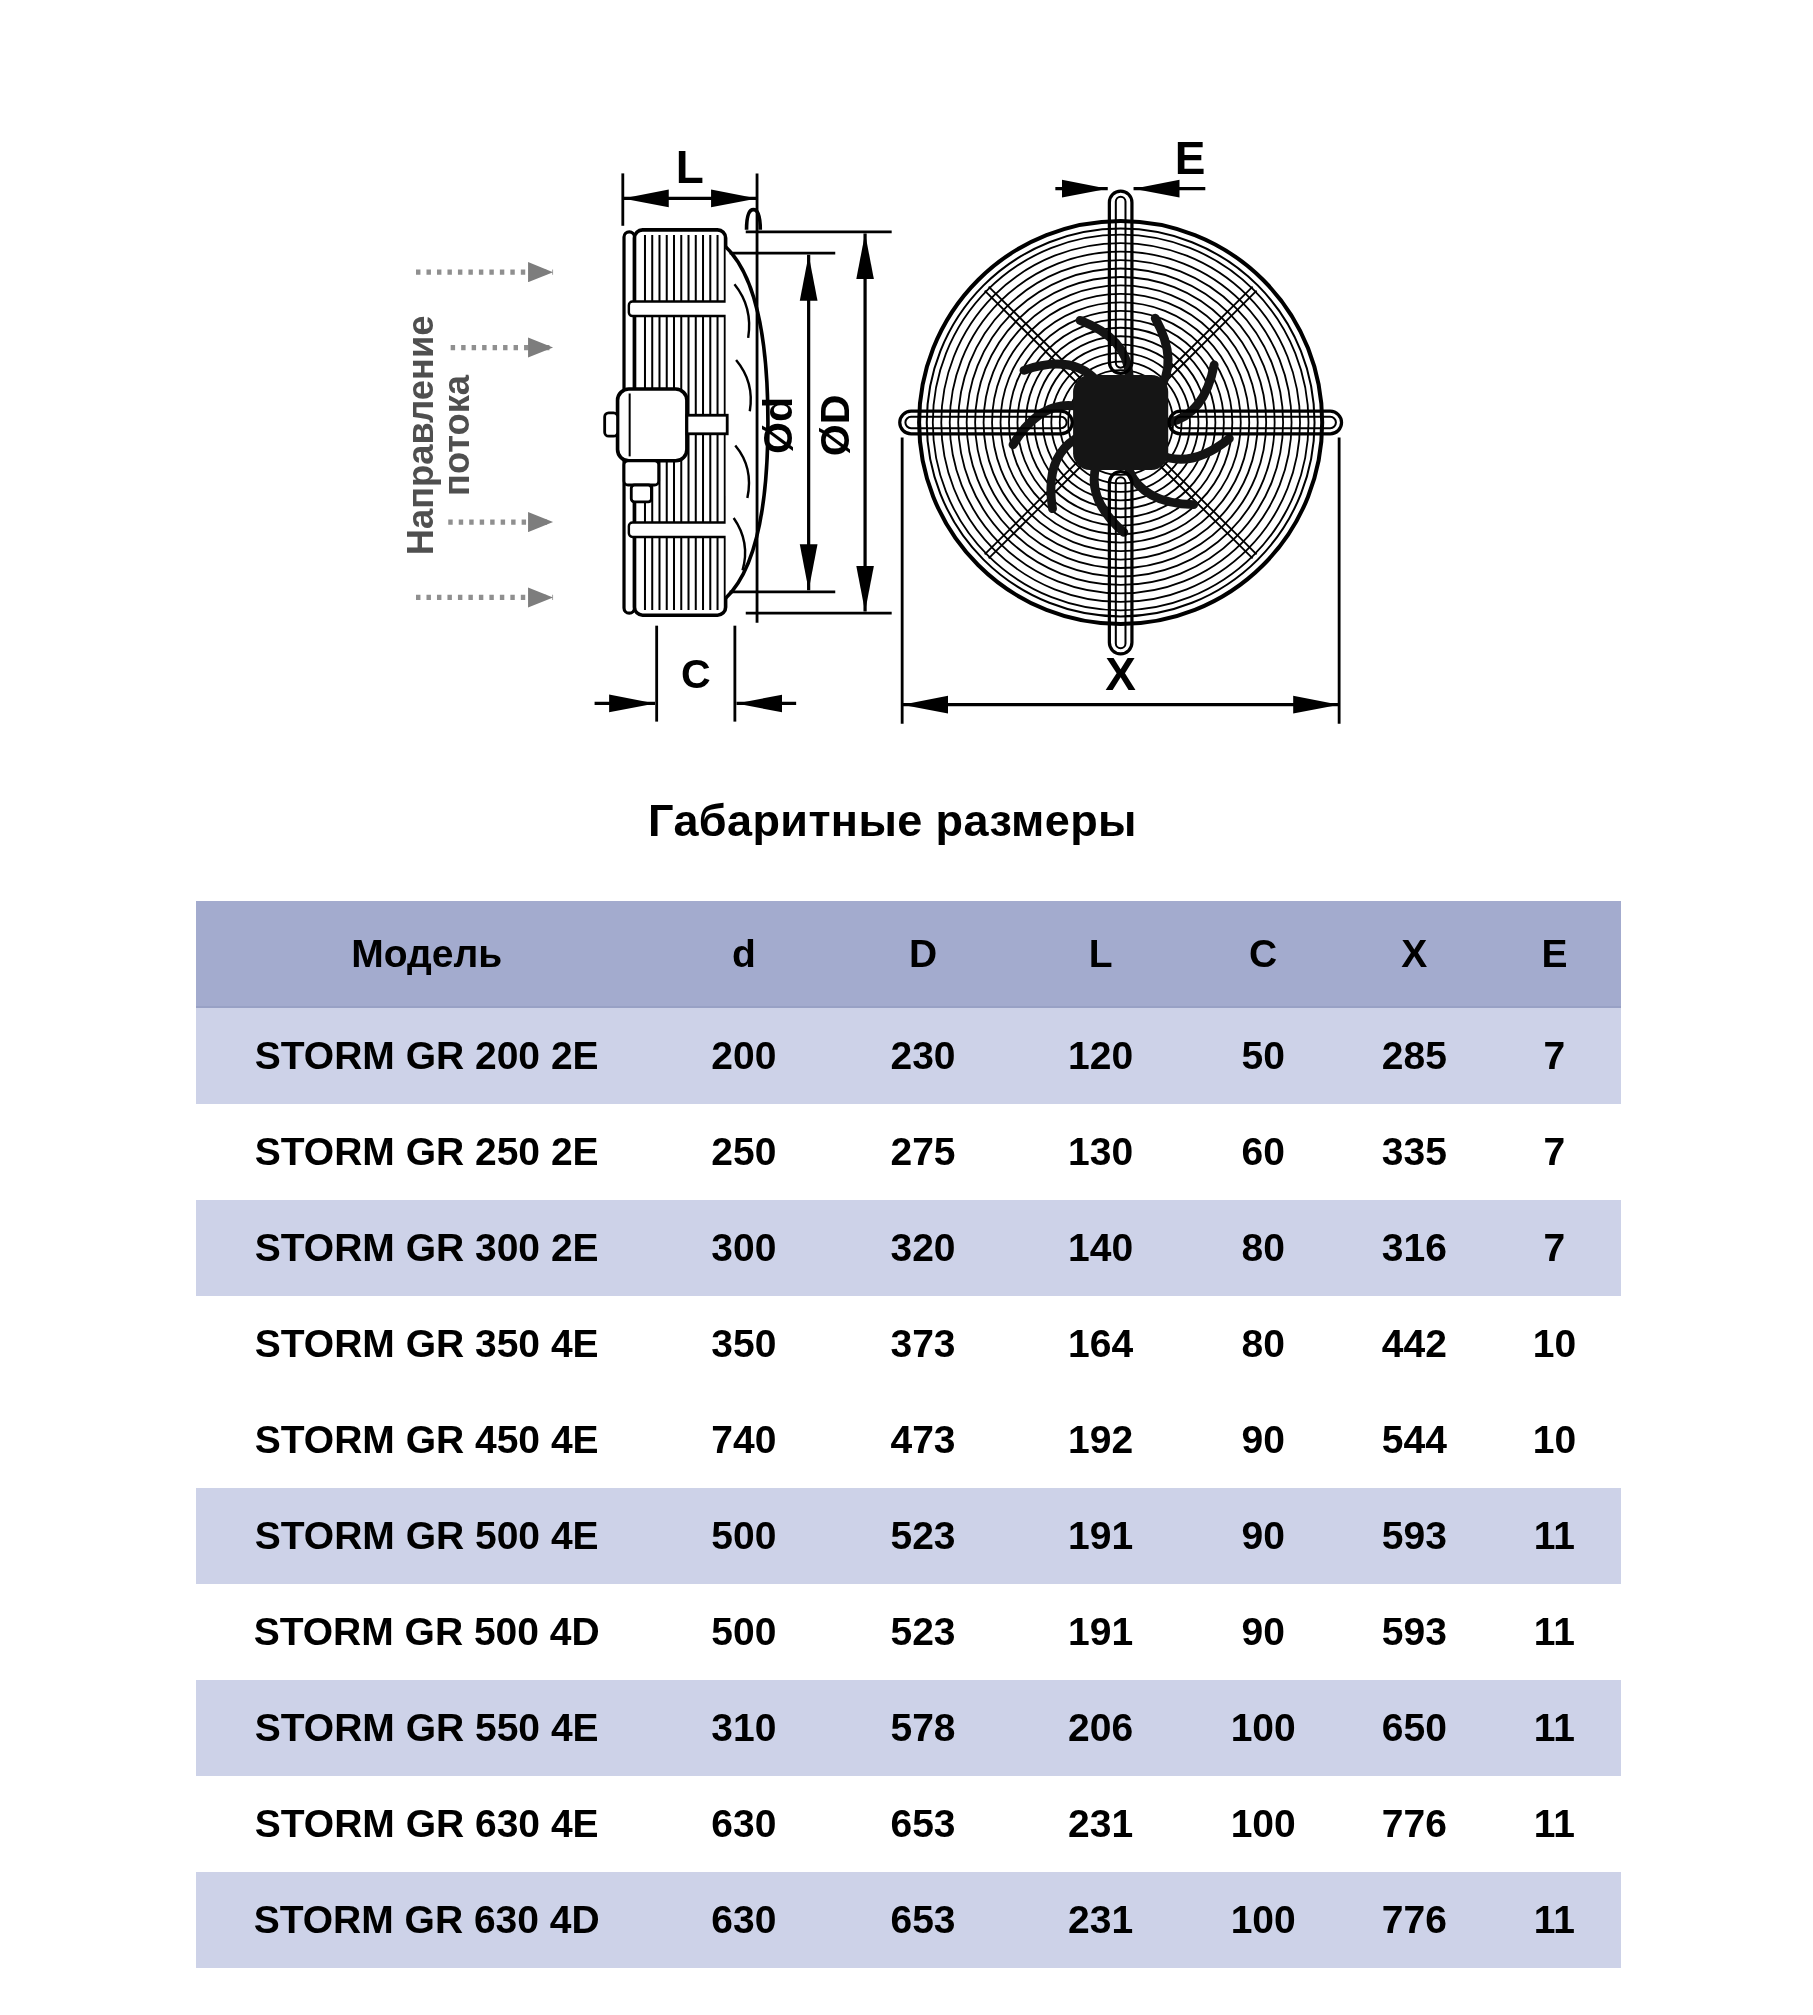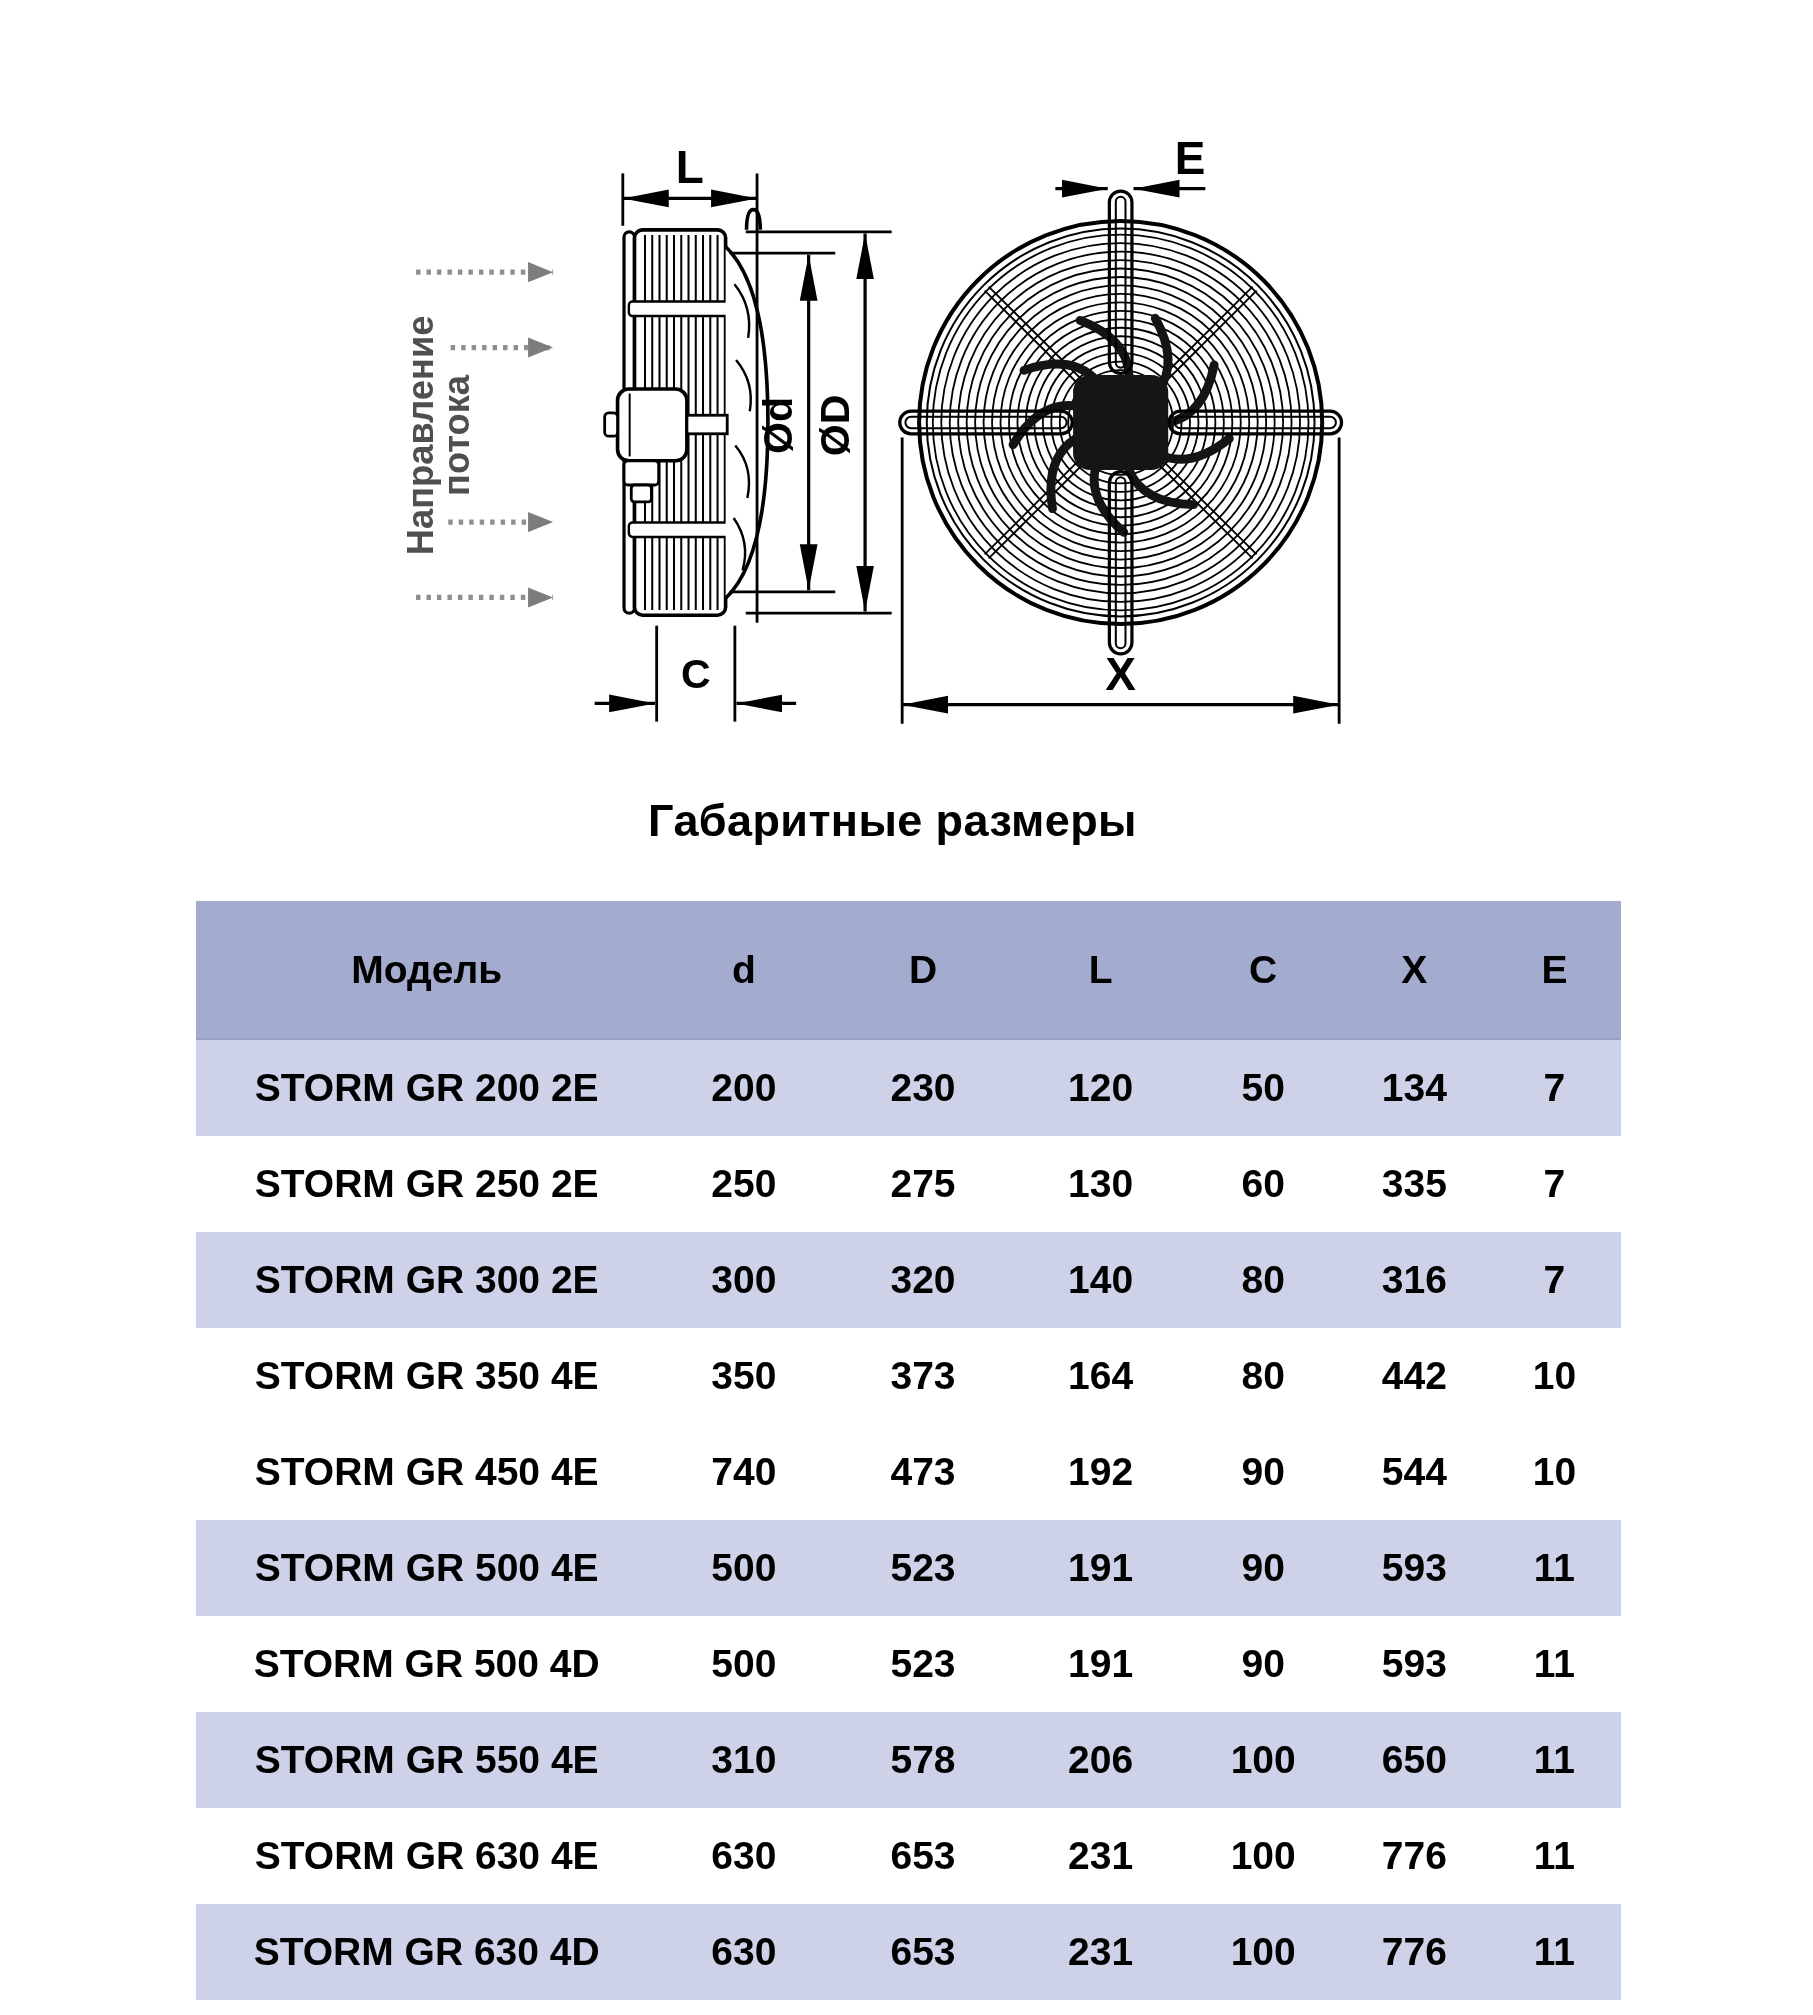--- a/index.html
+++ b/index.html
@@ -22,21 +22,21 @@
     text-align:center;font-size:45px;font-weight:bold;color:var(--ink);
     letter-spacing:0.4px;
   }
   table.dim-table{
     position:absolute;left:196px;top:901px;width:1425px;
     border-collapse:collapse;table-layout:fixed;
   }
   table.dim-table th{
     height:105px;background:var(--header-bg);
     font-size:39px;font-weight:bold;color:var(--ink);
-    text-align:center;vertical-align:middle;padding:16px;
+    text-align:center;vertical-align:middle;padding:0;
     border-bottom:2.4px solid #98a1c5;
   }
   table.dim-table td{
     height:96px;font-size:39px;font-weight:bold;color:var(--ink);
     text-align:center;vertical-align:middle;padding:0;
     background:var(--row-bg);
   }
   table.dim-table tr.alt td{background:var(--row-alt-bg);}
   text{fill:var(--ink);}
   .dim-label{font-family:"Liberation Sans",sans-serif;font-weight:bold;font-size:114px;}
@@ -235,21 +235,21 @@
       <th>E</th>
     </tr>
   </thead>
   <tbody>
       <tr class="alt">
         <td>STORM GR 200 2E</td>
         <td>200</td>
         <td>230</td>
         <td>120</td>
         <td>50</td>
-        <td>134</td>
+        <td>285</td>
         <td>7</td>
       </tr>
       <tr>
         <td>STORM GR 250 2E</td>
         <td>250</td>
         <td>275</td>
         <td>130</td>
         <td>60</td>
         <td>335</td>
         <td>7</td>

